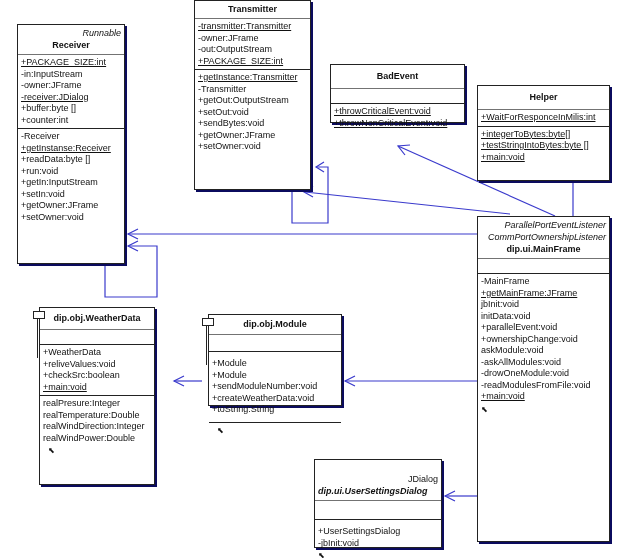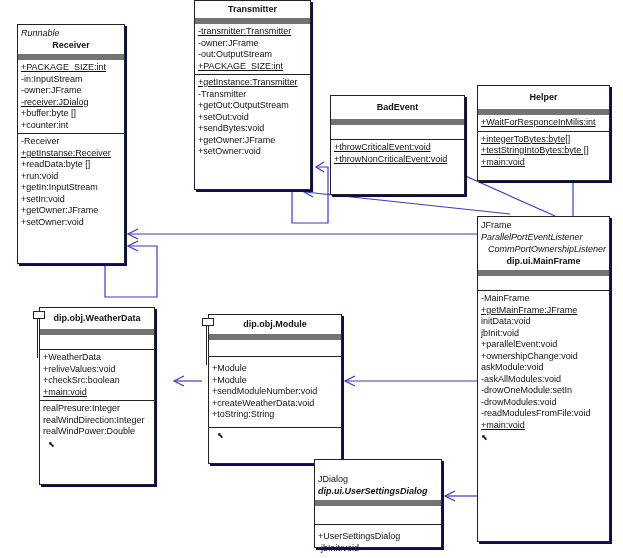--- a/index.html
+++ b/index.html
@@ -1,21 +1,21 @@
 <!DOCTYPE html>
 <html><head>
 <meta charset="utf-8">
 <style>
   html, body { margin: 0; padding: 0; background: #ffffff; }
   body { width: 623px; height: 558px; position: relative; overflow: hidden;
          font-family: "Liberation Sans", sans-serif; font-size: 9px; color: #111; }
   .cls { position: absolute; background: #fff; border: 1px solid #222;
          box-shadow: 2px 2px 0 #0b0b5e; box-sizing: border-box; }
-  .hdr { text-align: center; padding: 2px 3px 2px 3px; border-bottom: 6px solid #737373; }
-  .stereo { text-align: left; font-style: italic; line-height: 12px; }
+  .hdr { text-align: center; padding: 2px 3px 2px 3px; border-bottom: 1px solid #737373; }
+  .stereo { text-align: right; font-style: italic; line-height: 12px; }
   .stereo.plain { font-style: normal; }
   .name { font-weight: bold; line-height: 13px; }
   .sec { border-bottom: 1px solid #222; padding: 2px 3px; }
   .sec:last-child { border-bottom: none; }
   .item { line-height: 11.5px; white-space: nowrap; }
   .u { text-decoration: underline; }
   .empty { height: 10px; }
   .pkg-tab { position: absolute; left: -7px; top: 3px; width: 10px; height: 6px;
              border: 1px solid #222; background: #fff; }
   .pkg-tab::after { content: ""; position: absolute; left: 3px; top: 6px; width: 1px; height: 40px; background: #222; }
@@ -96,21 +96,21 @@
       <div class="item u">+getInstance:Transmitter</div>
       <div class="item">-Transmitter</div>
       <div class="item">+getOut:OutputStream</div>
       <div class="item">+setOut:void</div>
       <div class="item">+sendBytes:void</div>
       <div class="item">+getOwner:JFrame</div>
       <div class="item">+setOwner:void</div>
     </div>
 </div>
 
-<div class="cls" style="left:330px;top:64px;width:135px;height:100px;margin-top:31px;">
+<div class="cls" style="left:330px;top:64px;width:135px;height:59px;">
   <div class="hdr" style="padding:5px 3px;">
     <div class="name">BadEvent</div>
   </div>
   <div class="sec">
       <div class="empty"></div>
     </div>
   <div class="sec">
       <div class="item u">+throwCriticalEvent:void</div>
       <div class="item u">+throwNonCriticalEvent:void</div>
     </div>
@@ -125,39 +125,37 @@
     </div>
   <div class="sec">
       <div class="item u">+integerToBytes:byte[]</div>
       <div class="item u">+testStringIntoBytes:byte []</div>
       <div class="item u">+main:void</div>
     </div>
 </div>
 
 <div class="cls" style="left:477px;top:216px;width:133px;height:326px;overflow:hidden;">
   <div class="hdr" style="padding:2px 3px;">
-    <div class="stereo plain">JFrame</div>
     <div class="stereo">ParallelPortEventListener</div>
     <div class="stereo" style="text-align:right;white-space:nowrap;">CommPortOwnershipListener</div>
     <div class="name">dip.ui.MainFrame</div>
   </div>
   <div class="sec">
       <div class="empty"></div>
     </div>
   <div class="sec" style="border-bottom:none;">
   <div class="item">-MainFrame</div>
       <div class="item u">+getMainFrame:JFrame</div>
+      <div class="item">jbInit:void</div>
       <div class="item">initData:void</div>
-      <div class="item">jbInit:void</div>
       <div class="item">+parallelEvent:void</div>
       <div class="item">+ownershipChange:void</div>
       <div class="item">askModule:void</div>
       <div class="item">-askAllModules:void</div>
-      <div class="item">-drowOneModule:setIn</div>
-      <div class="item">-drowModules:void</div>
+      <div class="item">-drowOneModule:void</div>
       <div class="item">-readModulesFromFile:void</div>
       <div class="item u">+main:void</div>
     </div>
   <div class="resize" style="padding-left:3px;">⬉</div>
 </div>
 
 <div class="cls" style="left:39px;top:307px;width:116px;height:178px;">
   <span class="pkg-tab"></span>
   <div class="hdr" style="padding:4px 3px;">
     <div class="name">dip.obj.WeatherData</div>
@@ -166,27 +164,28 @@
       <div class="empty"></div>
     </div>
   <div class="sec">
       <div class="item">+WeatherData</div>
       <div class="item">+reliveValues:void</div>
       <div class="item">+checkSrc:boolean</div>
       <div class="item u">+main:void</div>
     </div>
   <div class="sec" style="border-bottom:none;">
       <div class="item">realPresure:Integer</div>
+      <div class="item">realTemperature:Double</div>
       <div class="item">realWindDirection:Integer</div>
       <div class="item">realWindPower:Double</div>
     </div>
   <div class="resize" style="padding-left:8px;">⬉</div>
 </div>
 
-<div class="cls" style="left:208px;top:314px;width:134px;height:150px;">
+<div class="cls" style="left:208px;top:314px;width:134px;height:92px;">
   <span class="pkg-tab"></span>
   <div class="hdr" style="padding:3px 3px;">
     <div class="name">dip.obj.Module</div>
   </div>
   <div class="sec">
       <div class="empty" style="height:12px;"></div>
     </div>
   <div class="sec" style="padding-top:6px;padding-bottom:6px;">
       <div class="item">+Module</div>
       <div class="item">+Module</div>

